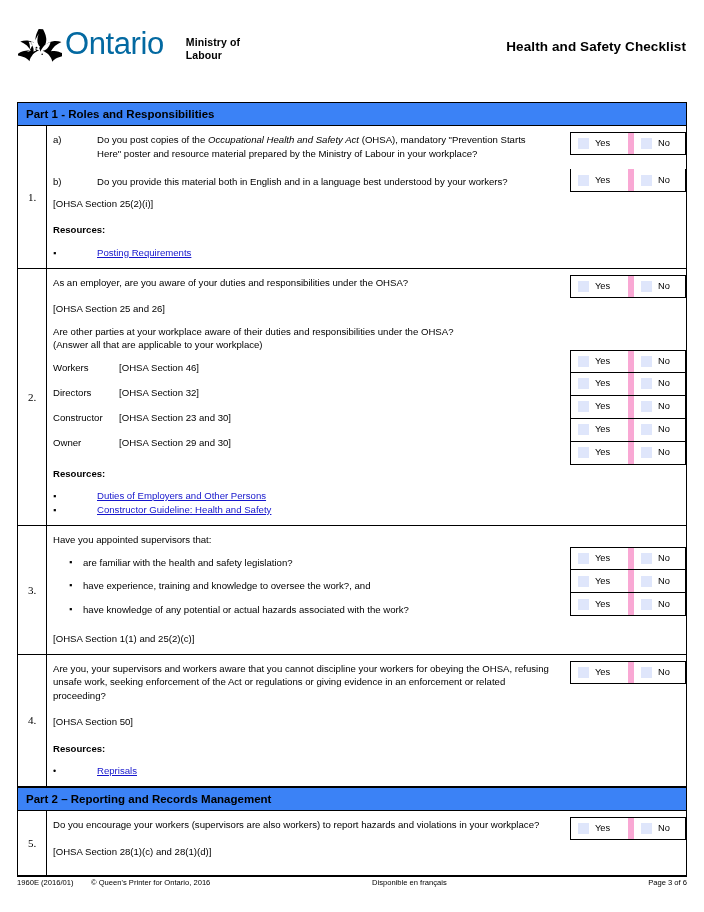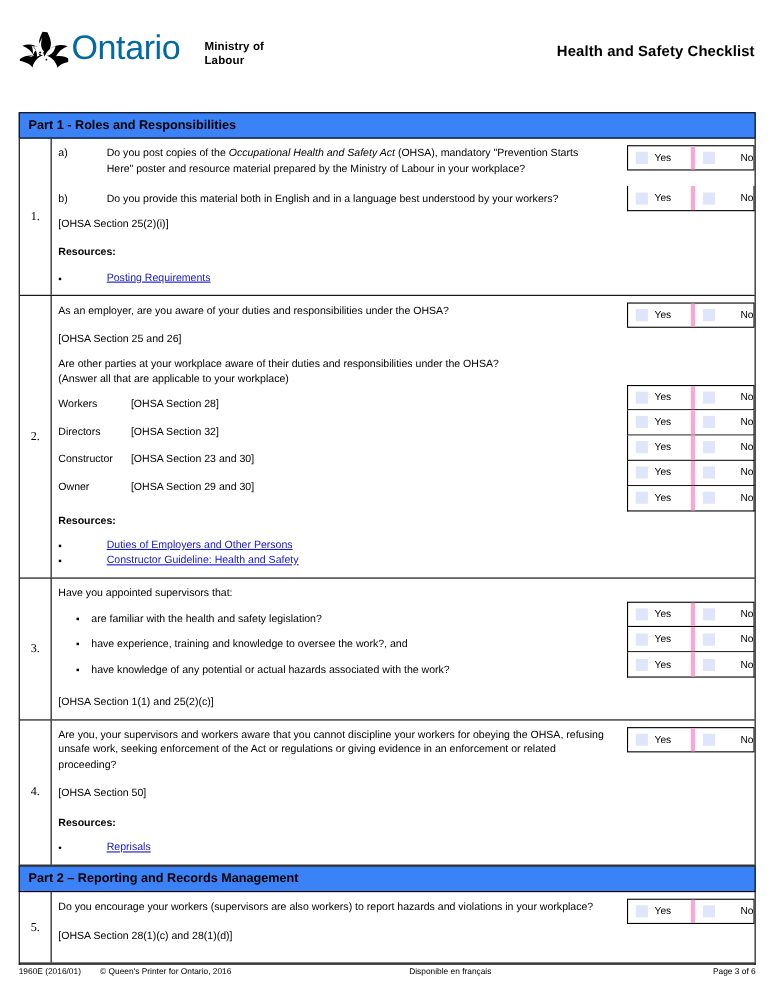--- a/index.html
+++ b/index.html
@@ -161,21 +161,21 @@
   .yn + .yn { border-top: none; }
   .yn-sep { margin-top: 14px; }
   .yn-cell {
     flex: 1 1 50%;
     display: flex;
     align-items: center;
     padding-left: 7px;
     font-size: 9.3px;
     line-height: 11px;
   }
-  .yn-cell.no { border-left: 4px solid #f9a8d4; justify-content: space-between; }
+  .yn-cell.no { border-left: 6px solid #f9a8d4; }
   .chk {
     width: 11px; height: 11px;
     background: #dfe6fb;
     margin-right: 6px;
     flex: none;
     display: inline-block;
   }
   .yn-stack { display: flex; flex-direction: column; }
 
   
@@ -271,21 +271,21 @@
       <div class="qbody">
         <div class="qtext">As an employer, are you aware of your duties and responsibilities under the OHSA?</div>
         <div class="gap10"></div>
         <div class="cite">[OHSA Section 25 and 26]</div>
         <div class="gap6"></div>
         <div class="qtext">Are other parties at your workplace aware of their duties and responsibilities under the OHSA?</div>
         <div class="qtext">(Answer all that are applicable to your workplace)</div>
         <div class="gap6"></div>
         <div class="party-row">
           <span class="party-name">Workers</span>
-          <span>[OHSA Section 28]</span>
+          <span>[OHSA Section 46]</span>
         </div>
         <div class="party-row">
           <span class="party-name">Directors</span>
           <span>[OHSA Section 32]</span>
         </div>
         <div class="party-row">
           <span class="party-name">Constructor</span>
           <span>[OHSA Section 23 and 30]</span>
         </div>
         <div class="party-row">

